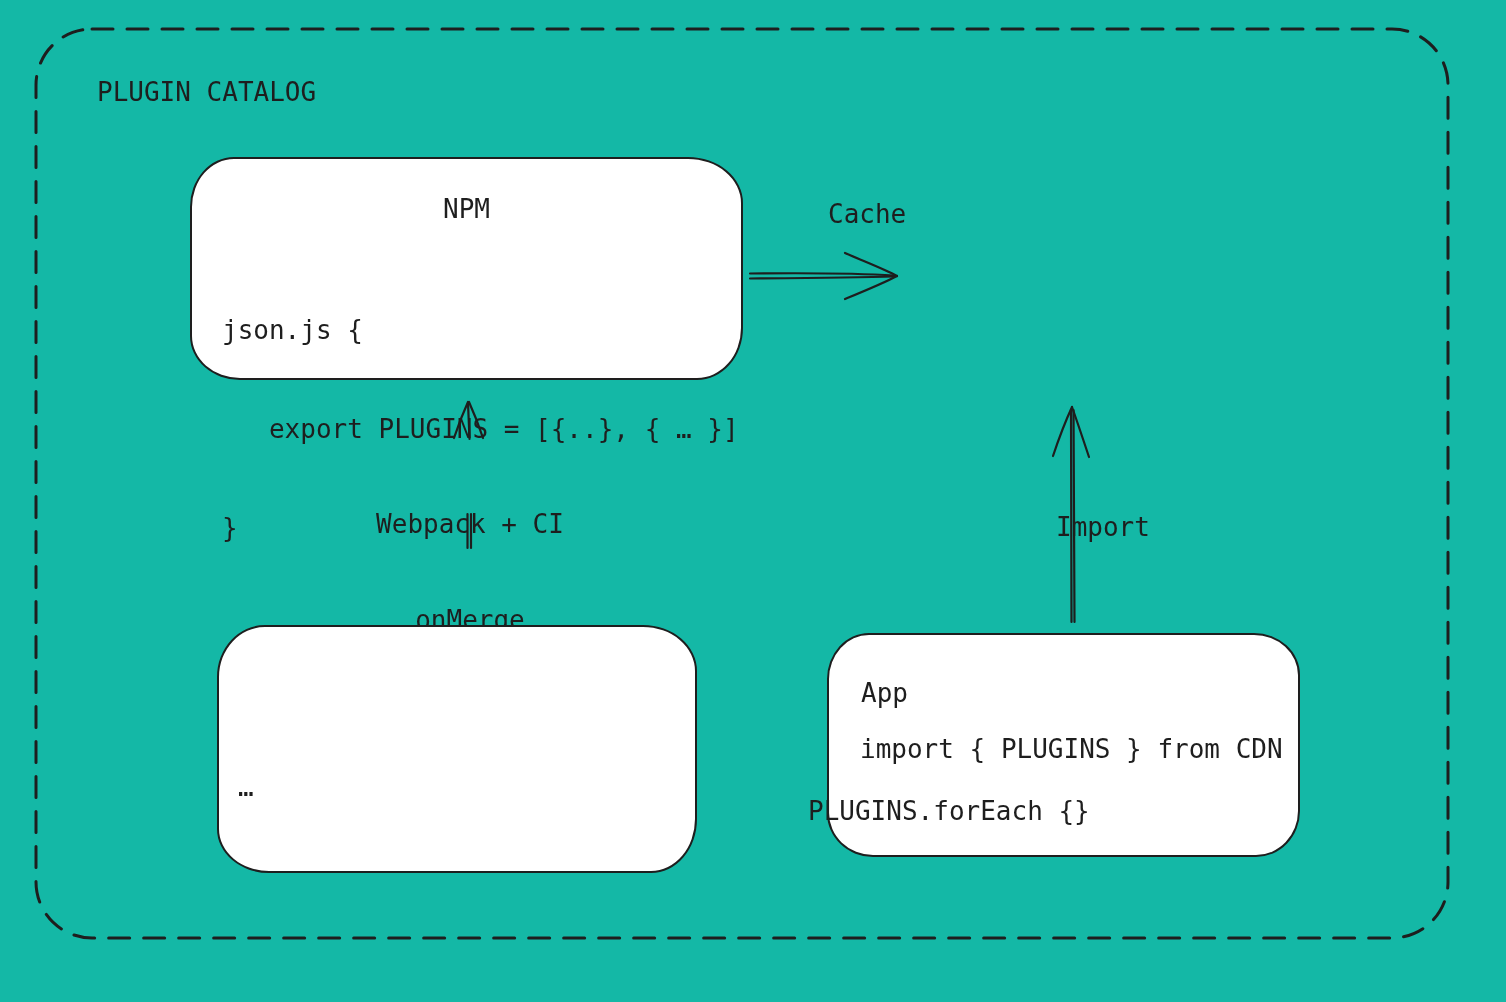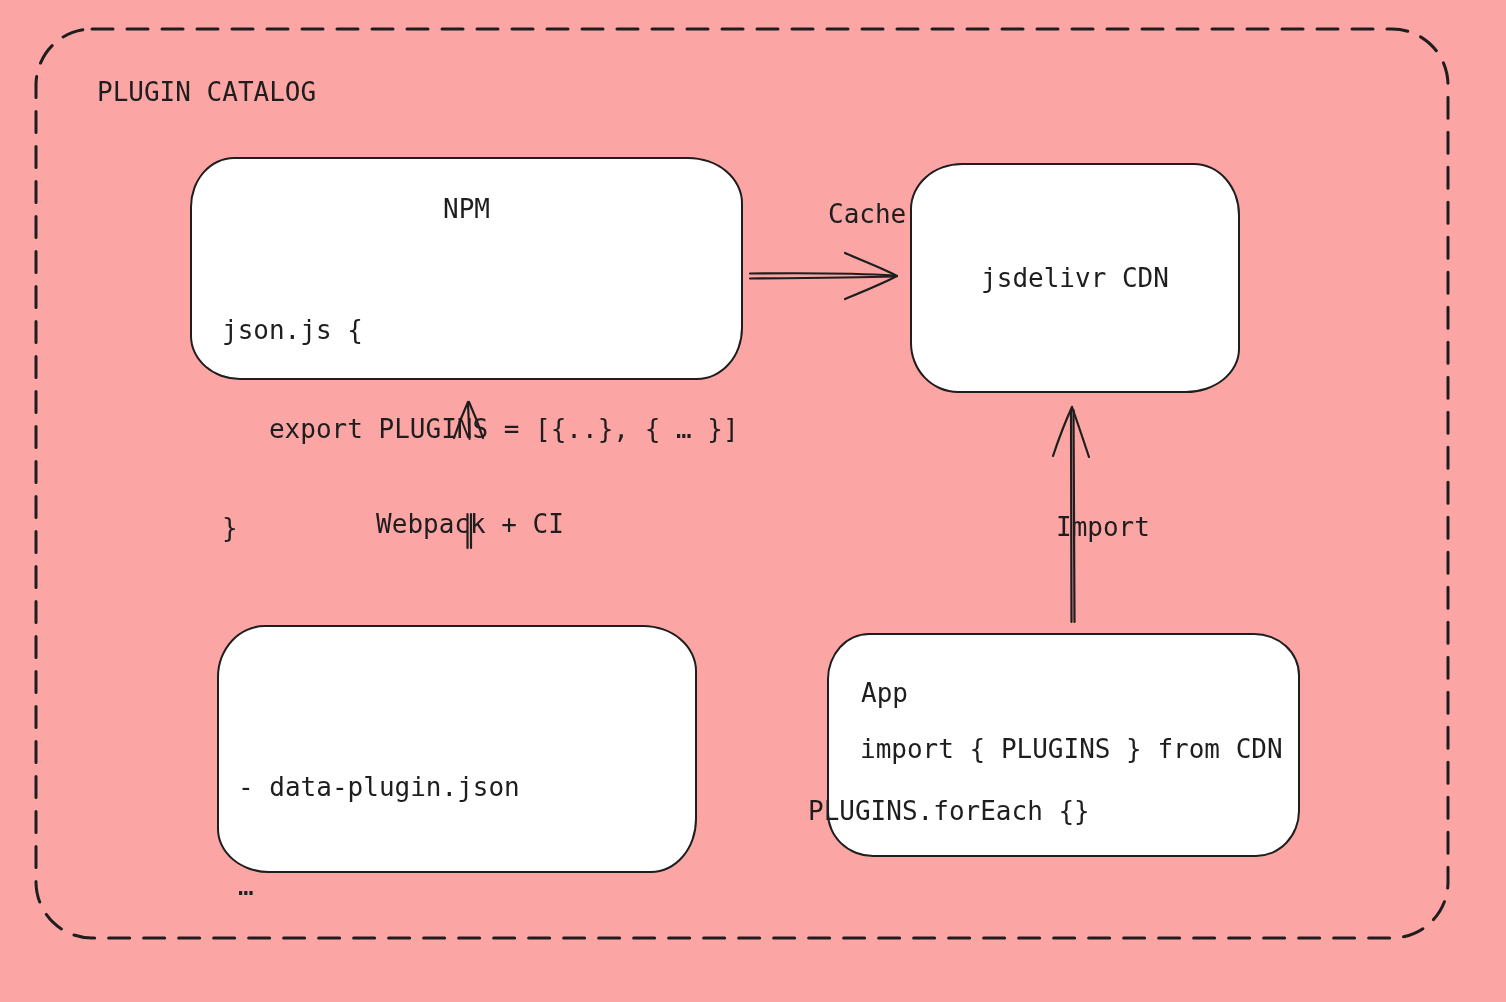--- a/index.html
+++ b/index.html
@@ -1,20 +1,20 @@
 <!DOCTYPE html>
 <html><head>
 <meta charset="utf-8">
 <style>
   html, body { margin: 0; padding: 0; background: #ffffff; }
   .canvas {
     position: relative;
     width: 1506px;
     height: 1002px;
-    background: #fca5a5;
+    background: #14b8a6;
     font-family: "DejaVu Sans Mono", "Liberation Mono", monospace;
     color: #1e1e1e;
     overflow: hidden;
   }
   svg.overlay {
     position: absolute;
     left: 0; top: 0;
     width: 1506px; height: 1002px;
   }
   .t {
@@ -79,34 +79,31 @@
 
   <div class="box box-npm">
     <div class="t center" style="left:0; top:34px; width:549px;">NPM</div>
   </div>
   <div class="t code-block" style="left:222px; top:248px;">
     <div>json.js {</div>
     <div>   export PLUGINS = [{..}, { … }]</div>
     <div>}</div>
   </div>
 
-  <div class="box box-cdn">
-    <div class="cdn-label">jsdelivr CDN</div>
-  </div>
 
   <div class="t" style="left:788px; top:198px;margin-left:40px;">Cache</div>
 
   <div class="t center" style="left:320px; top:444px; width:300px; line-height:32px;">
     <div>Webpack + CI</div>
+    <div>onMerge</div>
   </div>
 
 
   <div class="box box-repo"></div>
   <div class="t code-block" style="left:238px; top:705px;">
-    <div>- data-plugin.json</div>
     <div>…</div>
   </div>
 
   <div class="box box-app"></div>
   <div class="t" style="left:861px; top:677px;">App</div>
   <div class="t" style="left:860px; top:733px;">import { PLUGINS } from CDN</div>
   <div class="t" style="left:808px; top:795px;">PLUGINS.forEach {}</div>
 
   <div class="t" style="left:1056px; top:511px;">Import</div>
 

